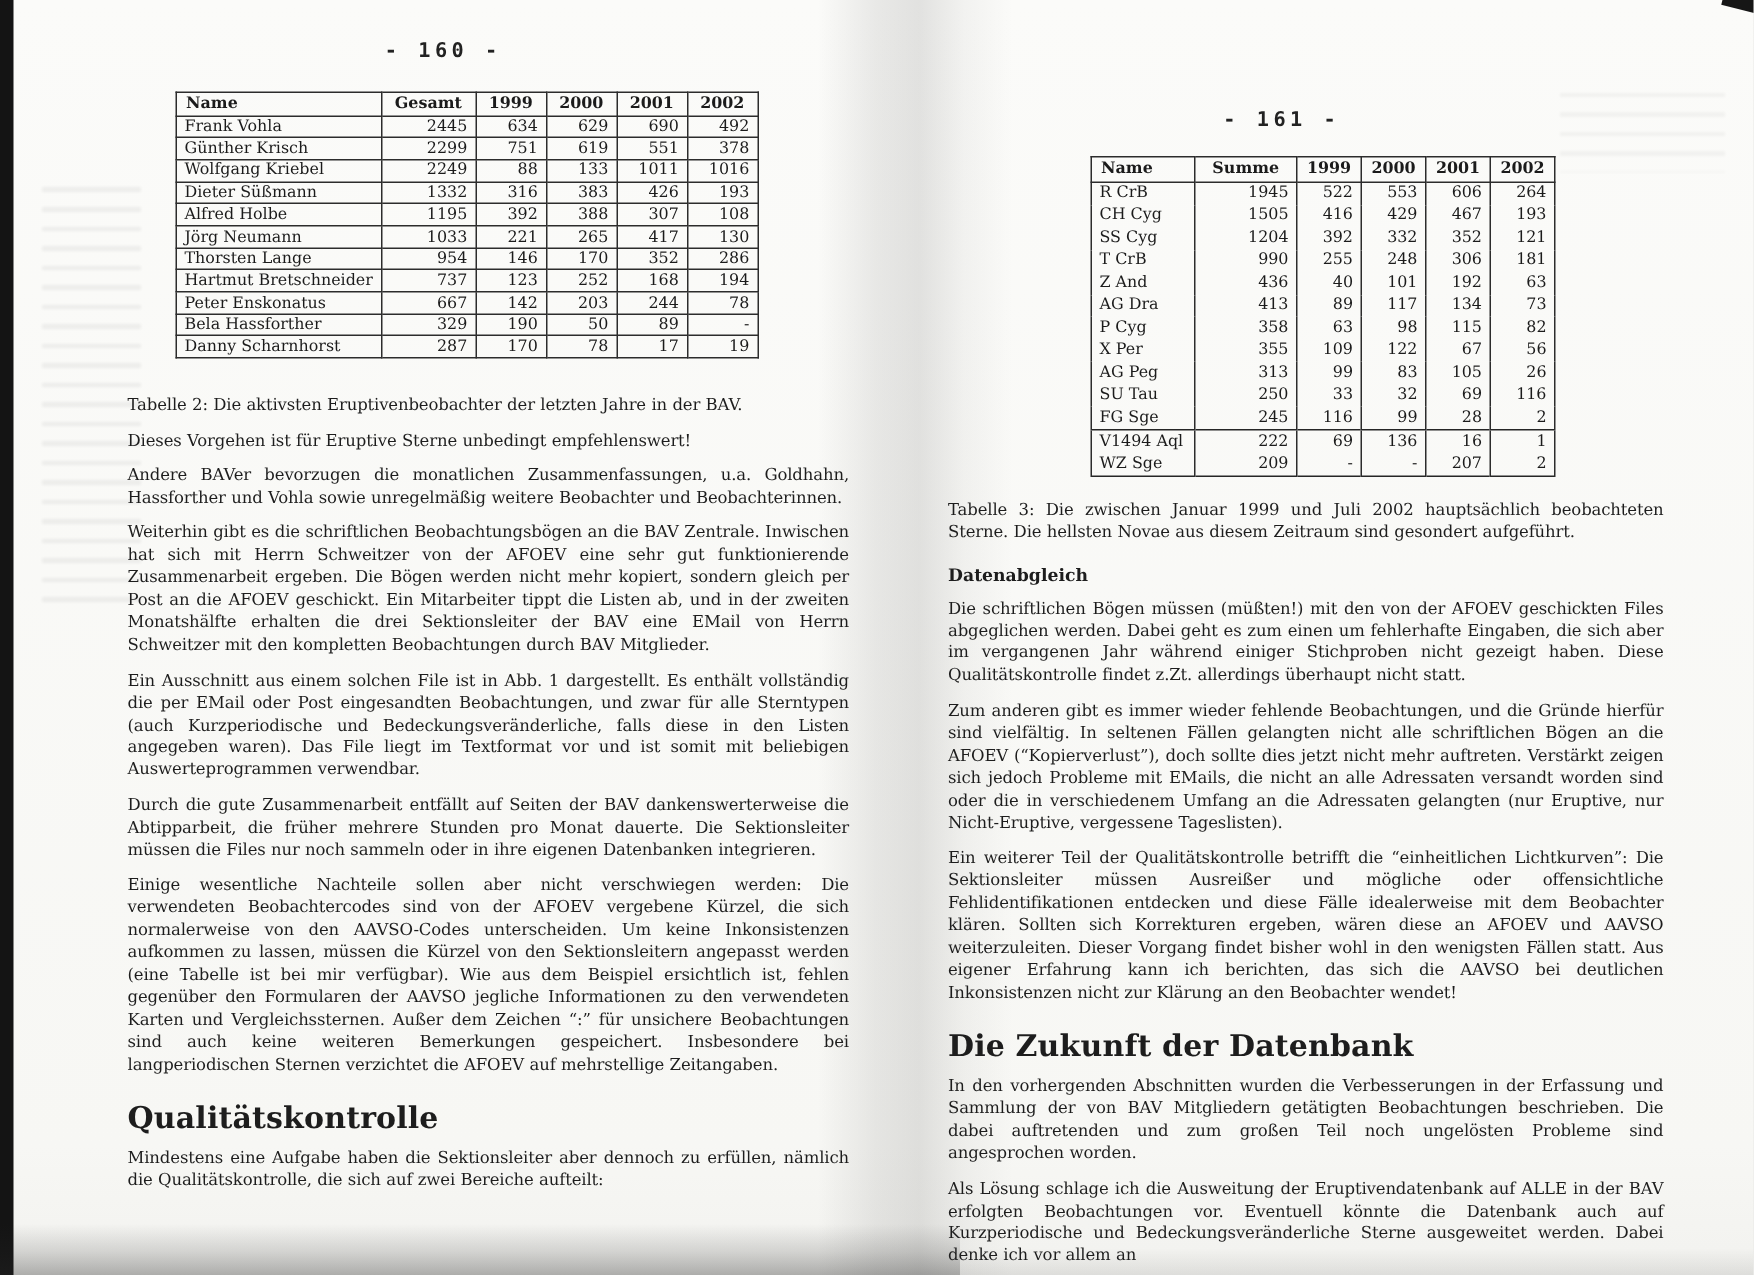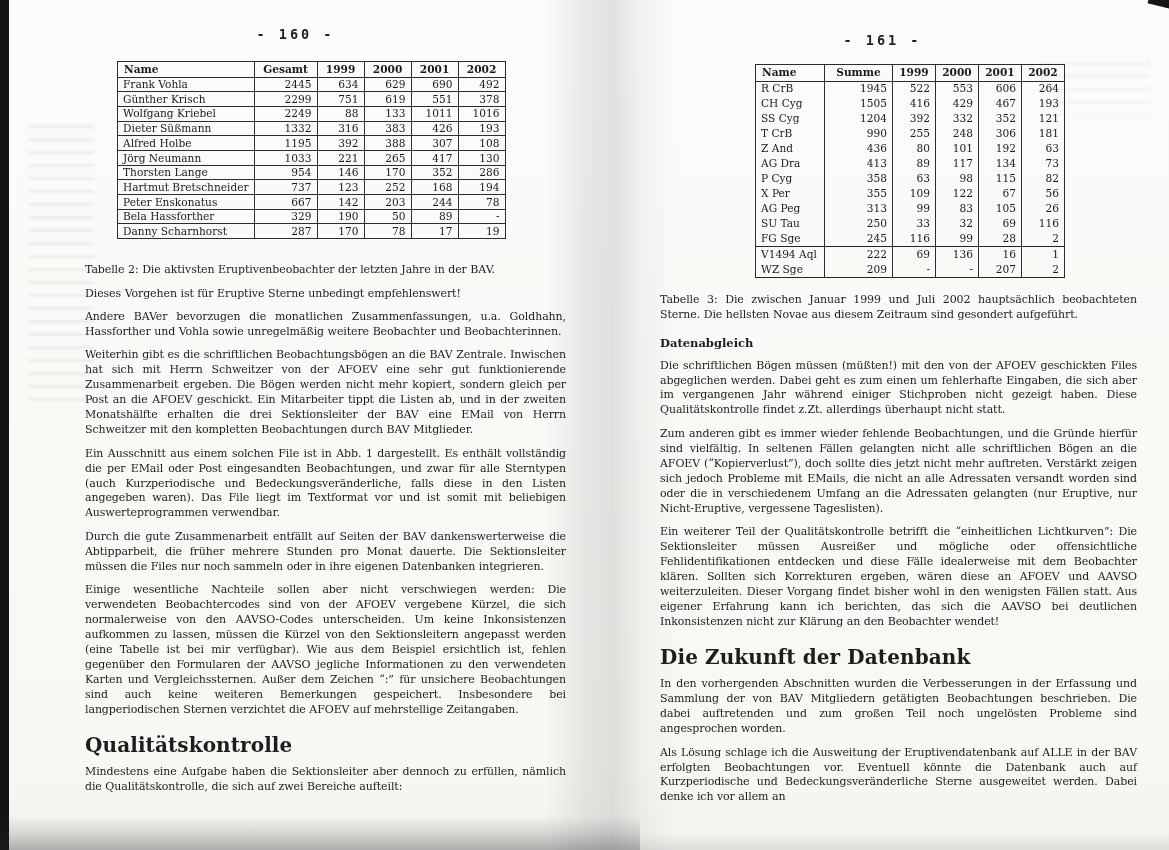--- a/index.html
+++ b/index.html
@@ -20,21 +20,21 @@
     background:linear-gradient(180deg, rgba(0,0,0,0) 0%, rgba(40,40,40,0.10) 100%); }
   .corner-mark { position:absolute; right:-10px; top:-9px; width:46px; height:18px; background:#161616; transform:rotate(14deg); }
   .ghost-text { position:absolute; opacity:0.10; filter:blur(1.2px);
     background:repeating-linear-gradient(180deg, rgba(0,0,0,0) 0px, rgba(0,0,0,0) 7px, rgba(20,20,20,0.55) 7px, rgba(20,20,20,0.55) 10px, rgba(0,0,0,0) 10px, rgba(0,0,0,0) 13px); }
   #ghost-left { left:28px; top:118px; width:66px; height:290px; }
   #ghost-right { left:1040px; top:55px; width:110px; height:60px; opacity:0.07; }
 
   
   .page-col { position:absolute; top:26px; }
   #left-col  { left:85px;  width:481px; }
-  #right-col { left:660px; width:477px; }
+  #right-col { left:632px; width:477px;margin-top:40px; }
 
   .page-num { display:block; text-align:center;
     font-family:"DejaVu Sans Mono","Liberation Mono",monospace;
     font-size:13.5px; font-weight:bold; letter-spacing:3px; color:#222; }
   #left-col .page-num { transform:translateX(-30px); }
   #right-col .page-num { transform:translateX(-16px); margin-top:6px; }
 
   
   table.scan-table { border-collapse:collapse; border:1.4px solid #262626;
     font-size:10.6px; line-height:1.18; color:#1b1b1b; }
@@ -233,21 +233,21 @@
             <td class="cell-name">T CrB</td>
             <td class="cell-num">990</td>
             <td class="cell-num">255</td>
             <td class="cell-num">248</td>
             <td class="cell-num">306</td>
             <td class="cell-num">181</td>
           </tr>
           <tr>
             <td class="cell-name">Z And</td>
             <td class="cell-num">436</td>
-            <td class="cell-num">80</td>
+            <td class="cell-num">40</td>
             <td class="cell-num">101</td>
             <td class="cell-num">192</td>
             <td class="cell-num">63</td>
           </tr>
           <tr>
             <td class="cell-name">AG Dra</td>
             <td class="cell-num">413</td>
             <td class="cell-num">89</td>
             <td class="cell-num">117</td>
             <td class="cell-num">134</td>

